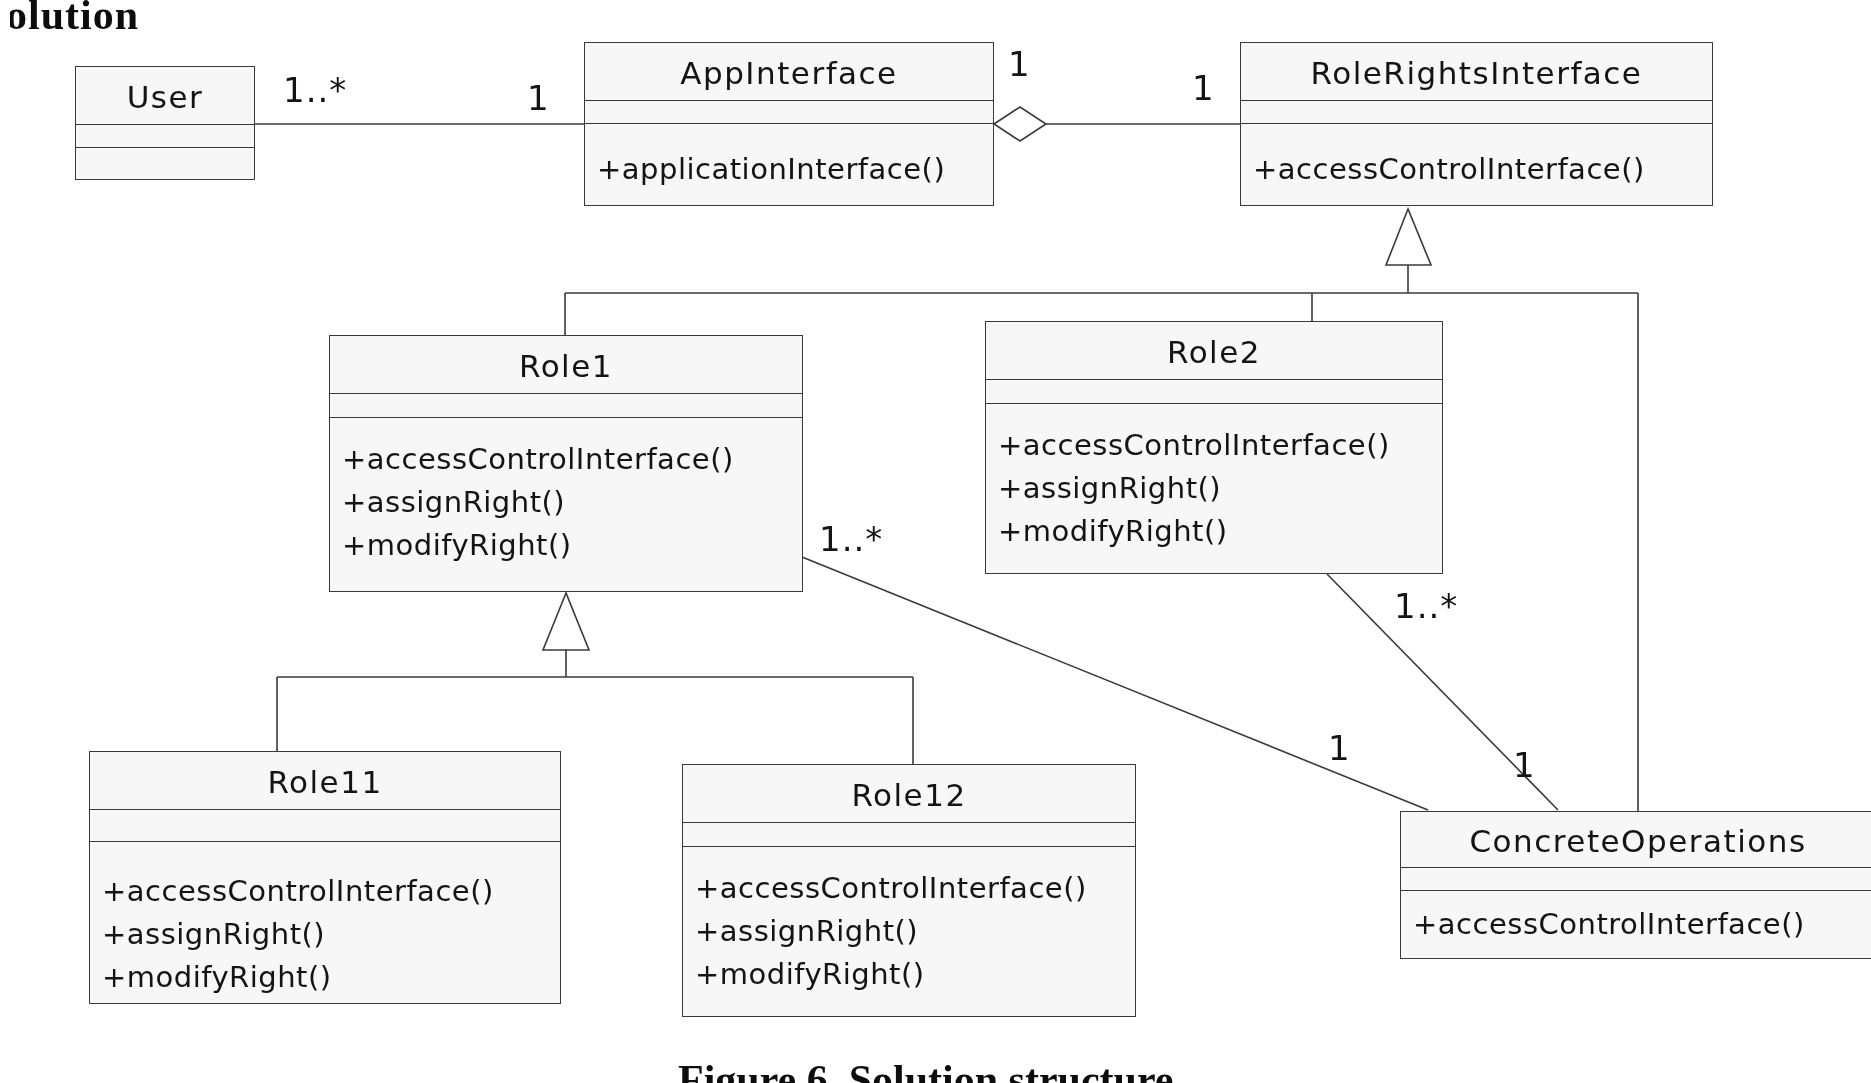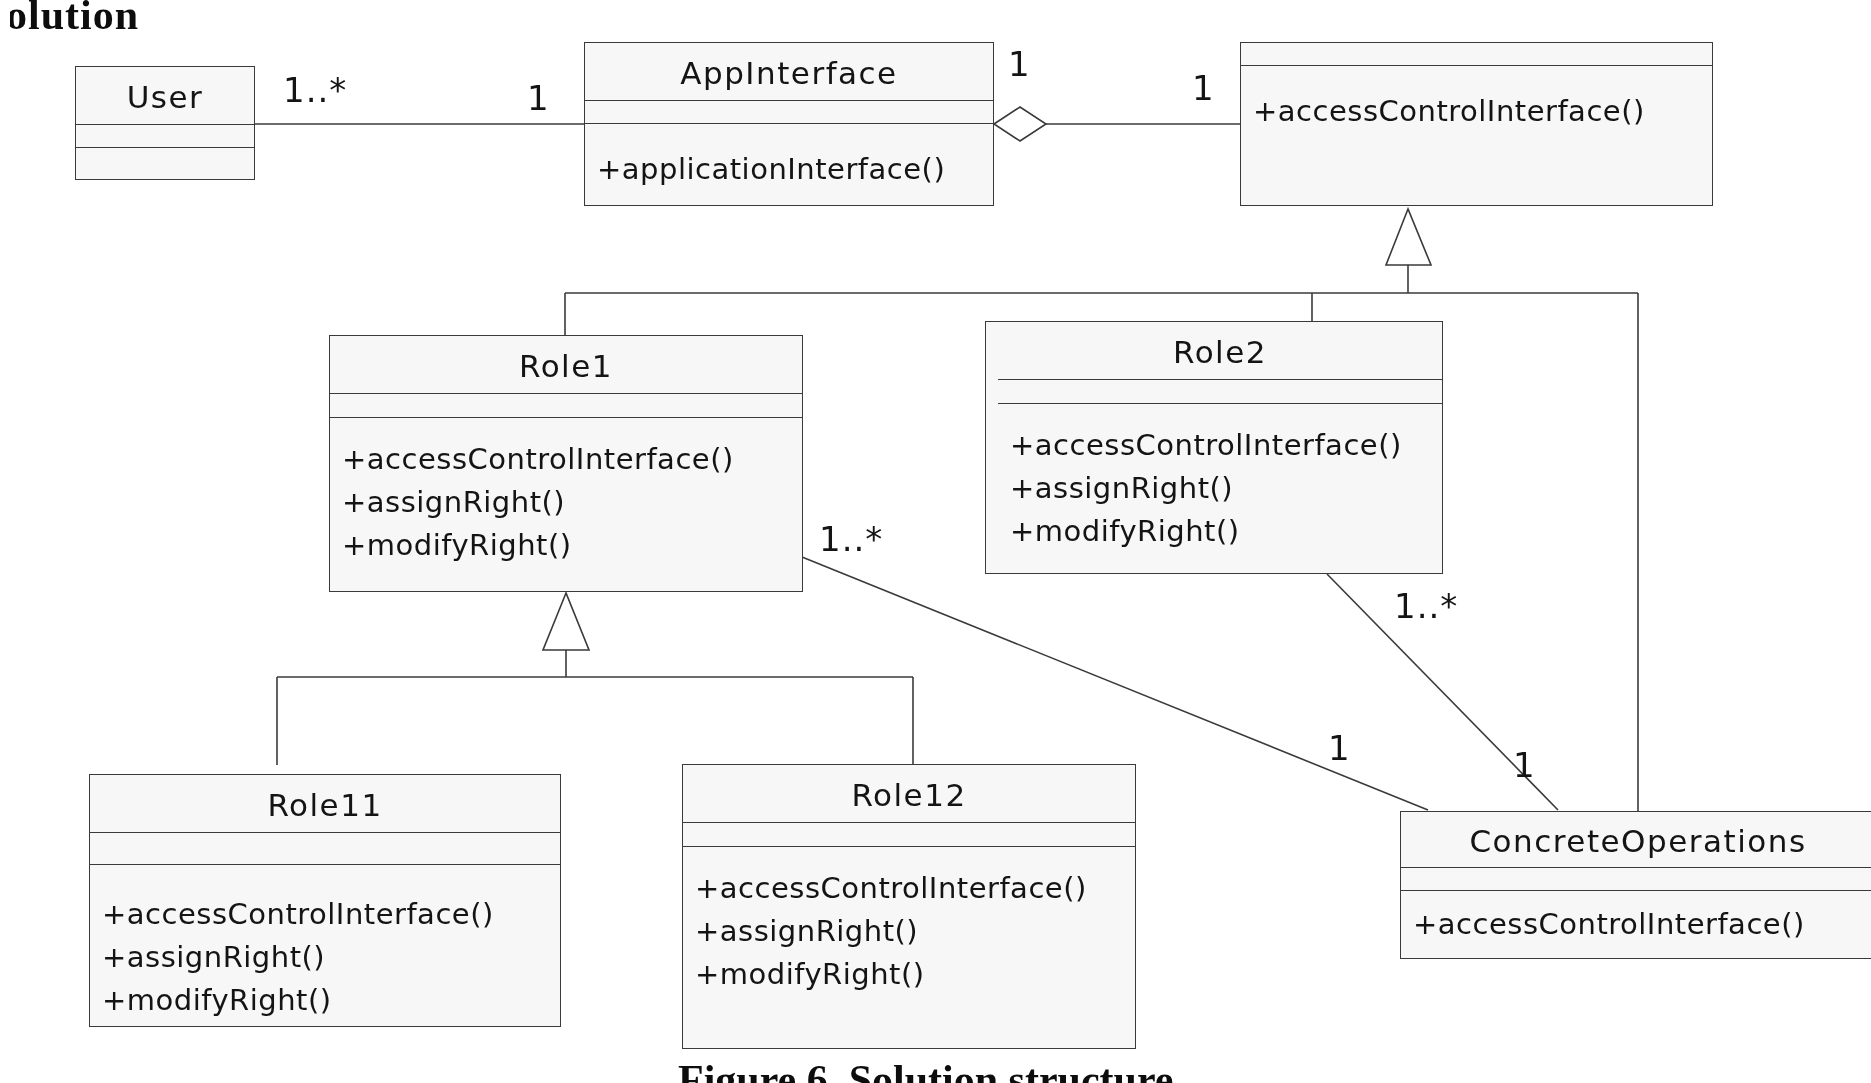--- a/index.html
+++ b/index.html
@@ -49,29 +49,29 @@
   #box-app .uml-attrs{height:23px;}
   #box-app .uml-methods{padding-top:24px;}
   #box-rri{left:1230px;top:42px;width:473px;height:164px;}
   #box-rri .uml-title{height:58px;}
   #box-rri .uml-attrs{height:23px;}
   #box-rri .uml-methods{padding-top:24px;}
   #box-role1{left:319px;top:335px;width:474px;height:257px;}
   #box-role1 .uml-title{height:58px;}
   #box-role1 .uml-attrs{height:24px;}
   #box-role1 .uml-methods{padding-top:20px;}
-  #box-role2{left:975px;top:321px;width:458px;height:253px;padding-left:12px;}
+  #box-role2{left:975px;top:321px;width:458px;height:253px;}
   #box-role2 .uml-title{height:58px;}
   #box-role2 .uml-attrs{height:24px;}
   #box-role2 .uml-methods{padding-top:20px;}
-  #box-role11{left:79px;top:774px;width:472px;height:253px;gap:8px;}
+  #box-role11{left:79px;top:751px;width:472px;height:253px;gap:8px;}
   #box-role11 .uml-title{height:58px;}
   #box-role11 .uml-attrs{height:24px;}
   #box-role11 .uml-methods{padding-top:20px;}
-  #box-role12{left:672px;top:764px;width:454px;height:285px;}
+  #box-role12{left:672px;top:764px;width:454px;height:253px;}
   #box-role12 .uml-title{height:58px;}
   #box-role12 .uml-attrs{height:24px;}
   #box-role12 .uml-methods{padding-top:20px;}
   #box-concrete{left:1390px;top:811px;width:476px;height:148px;}
   #box-concrete .uml-title{height:56px;}
   #box-concrete .uml-attrs{height:23px;}
   #box-concrete .uml-methods{padding-top:12px;}
   .mult{
     position:absolute;z-index:2;font-size:34px;color:#141414;
     white-space:nowrap;letter-spacing:1px;
@@ -124,20 +124,21 @@
 
   <div class="uml-class" id="box-app">
     <div class="uml-title">AppInterface</div>
     <div class="uml-attrs"></div>
     <div class="uml-methods">
       <div class="m-line">+applicationInterface()</div>
     </div>
   </div>
 
   <div class="uml-class" id="box-rri">
+    <div class="uml-title">RoleRightsInterface</div>
     <div class="uml-attrs"></div>
     <div class="uml-methods">
       <div class="m-line">+accessControlInterface()</div>
     </div>
   </div>
 
   <div class="uml-class" id="box-role1">
     <div class="uml-title">Role1</div>
     <div class="uml-attrs"></div>
     <div class="uml-methods">

